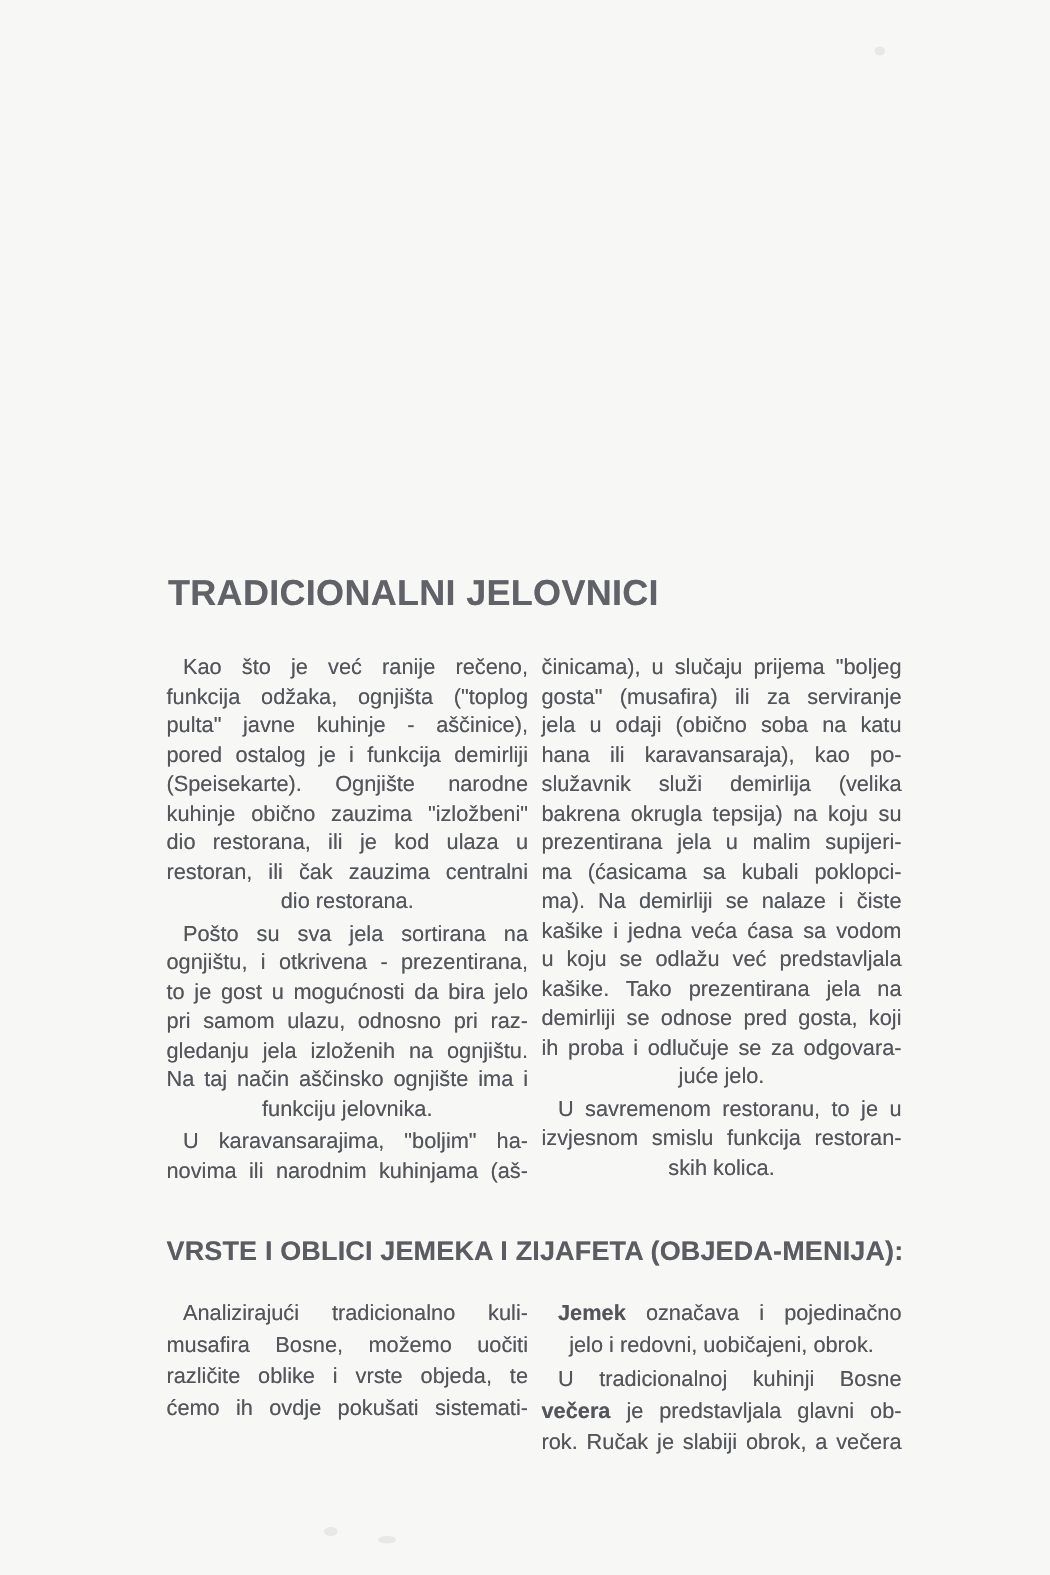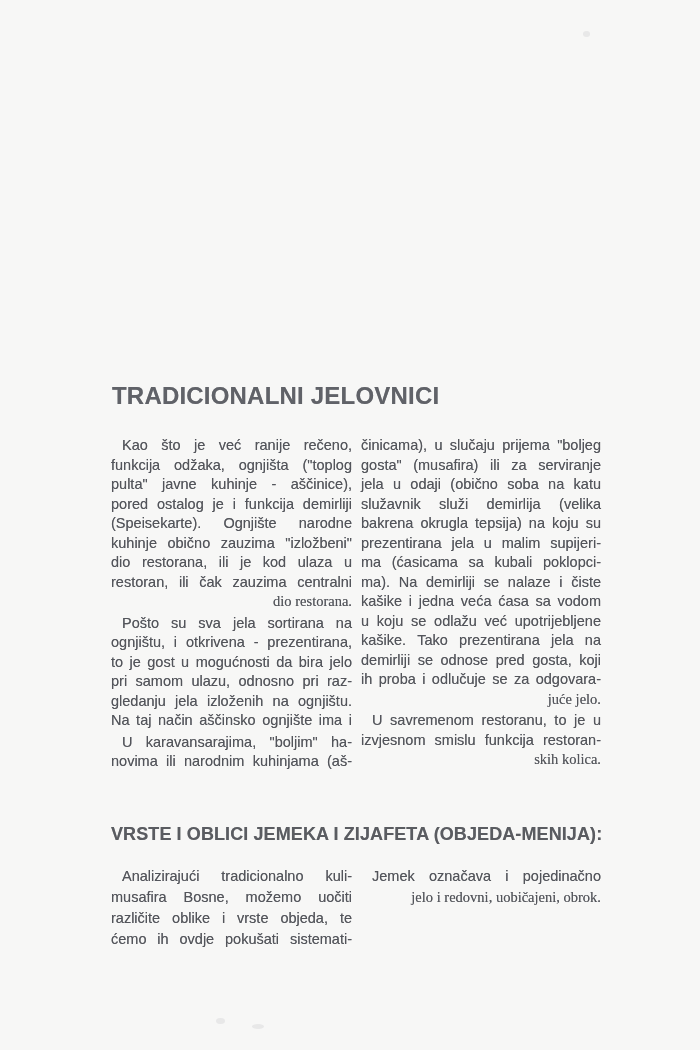--- a/index.html
+++ b/index.html
@@ -47,26 +47,25 @@
   .col-bottom { top: 866px; line-height: 21px;   }
   .col-left   { left: 111px; width: 241px; }
   .col-right  { left: 361px; width: 240px; }
   .para { margin: 0; }
   .para + .para { margin-top: 2px; }
   .tline {
     text-align: justify;
     text-align-last: justify;
   }
   .tline.lastline {
-    text-align: right;
+    text-align: center;
     text-align-last: auto;
-    font-family: Liberation Serif, serif;
   }
   .tline.indent { text-indent: 11px; }
-  .tline b { font-weight: normal; }
+  .tline b { font-weight: bold; }
   .speck {
     position: absolute;
     border-radius: 50%;
     background: rgba(120,122,128,0.12);
   }
 </style>
 </head>
 <body>
 
 <div class="page">
@@ -85,39 +84,41 @@
         <div class="tline">restoran, ili čak zauzima centralni</div>
         <div class="tline lastline">dio restorana.</div>
       </div>
       <div class="para">
         <div class="tline indent">Pošto su sva jela sortirana na</div>
         <div class="tline">ognjištu, i otkrivena - prezentirana,</div>
         <div class="tline">to je gost u mogućnosti da bira jelo</div>
         <div class="tline">pri samom ulazu, odnosno pri raz-</div>
         <div class="tline">gledanju jela izloženih na ognjištu.</div>
         <div class="tline">Na taj način aščinsko ognjište ima i</div>
+        <div class="tline lastline">funkciju jelovnika.</div>
       </div>
       <div class="para">
         <div class="tline indent">U karavansarajima, "boljim" ha-</div>
         <div class="tline">novima ili narodnim kuhinjama (aš-</div>
       </div>
     </div>
 
   <div class="col col-top col-right">
       <div class="para">
         <div class="tline">činicama), u slučaju prijema "boljeg</div>
         <div class="tline">gosta" (musafira) ili za serviranje</div>
         <div class="tline">jela u odaji (obično soba na katu</div>
+        <div class="tline">hana ili karavansaraja), kao po-</div>
         <div class="tline">služavnik služi demirlija (velika</div>
         <div class="tline">bakrena okrugla tepsija) na koju su</div>
         <div class="tline">prezentirana jela u malim supijeri-</div>
         <div class="tline">ma (ćasicama sa kubali poklopci-</div>
         <div class="tline">ma). Na demirliji se nalaze i čiste</div>
         <div class="tline">kašike i jedna veća ćasa sa vodom</div>
-        <div class="tline">u koju se odlažu već upotrijebljene</div>
+        <div class="tline">u koju se odlažu već predstavljala</div>
         <div class="tline">kašike. Tako prezentirana jela na</div>
         <div class="tline">demirliji se odnose pred gosta, koji</div>
         <div class="tline">ih proba i odlučuje se za odgovara-</div>
         <div class="tline lastline">juće jelo.</div>
       </div>
       <div class="para">
         <div class="tline indent">U savremenom restoranu, to je u</div>
         <div class="tline">izvjesnom smislu funkcija restoran-</div>
         <div class="tline lastline">skih kolica.</div>
       </div>
@@ -132,19 +133,24 @@
         <div class="tline">različite oblike i vrste objeda, te</div>
         <div class="tline">ćemo ih ovdje pokušati sistemati-</div>
       </div>
     </div>
 
   <div class="col col-bottom col-right">
       <div class="para">
         <div class="tline indent"><b>Jemek</b> označava i pojedinačno</div>
         <div class="tline lastline">jelo i redovni, uobičajeni, obrok.</div>
       </div>
+      <div class="para">
+        <div class="tline indent">U tradicionalnoj kuhinji Bosne</div>
+        <div class="tline"><b>večera</b> je predstavljala glavni ob-</div>
+        <div class="tline">rok. Ručak je slabiji obrok, a večera</div>
+      </div>
     </div>
 
   <div class="speck" style="left:583px; top:31px; width:7px; height:6px;"></div>
   <div class="speck" style="left:216px; top:1018px; width:9px; height:6px;"></div>
   <div class="speck" style="left:252px; top:1024px; width:12px; height:5px;"></div>
 
 </div>
 
 </body></html>

